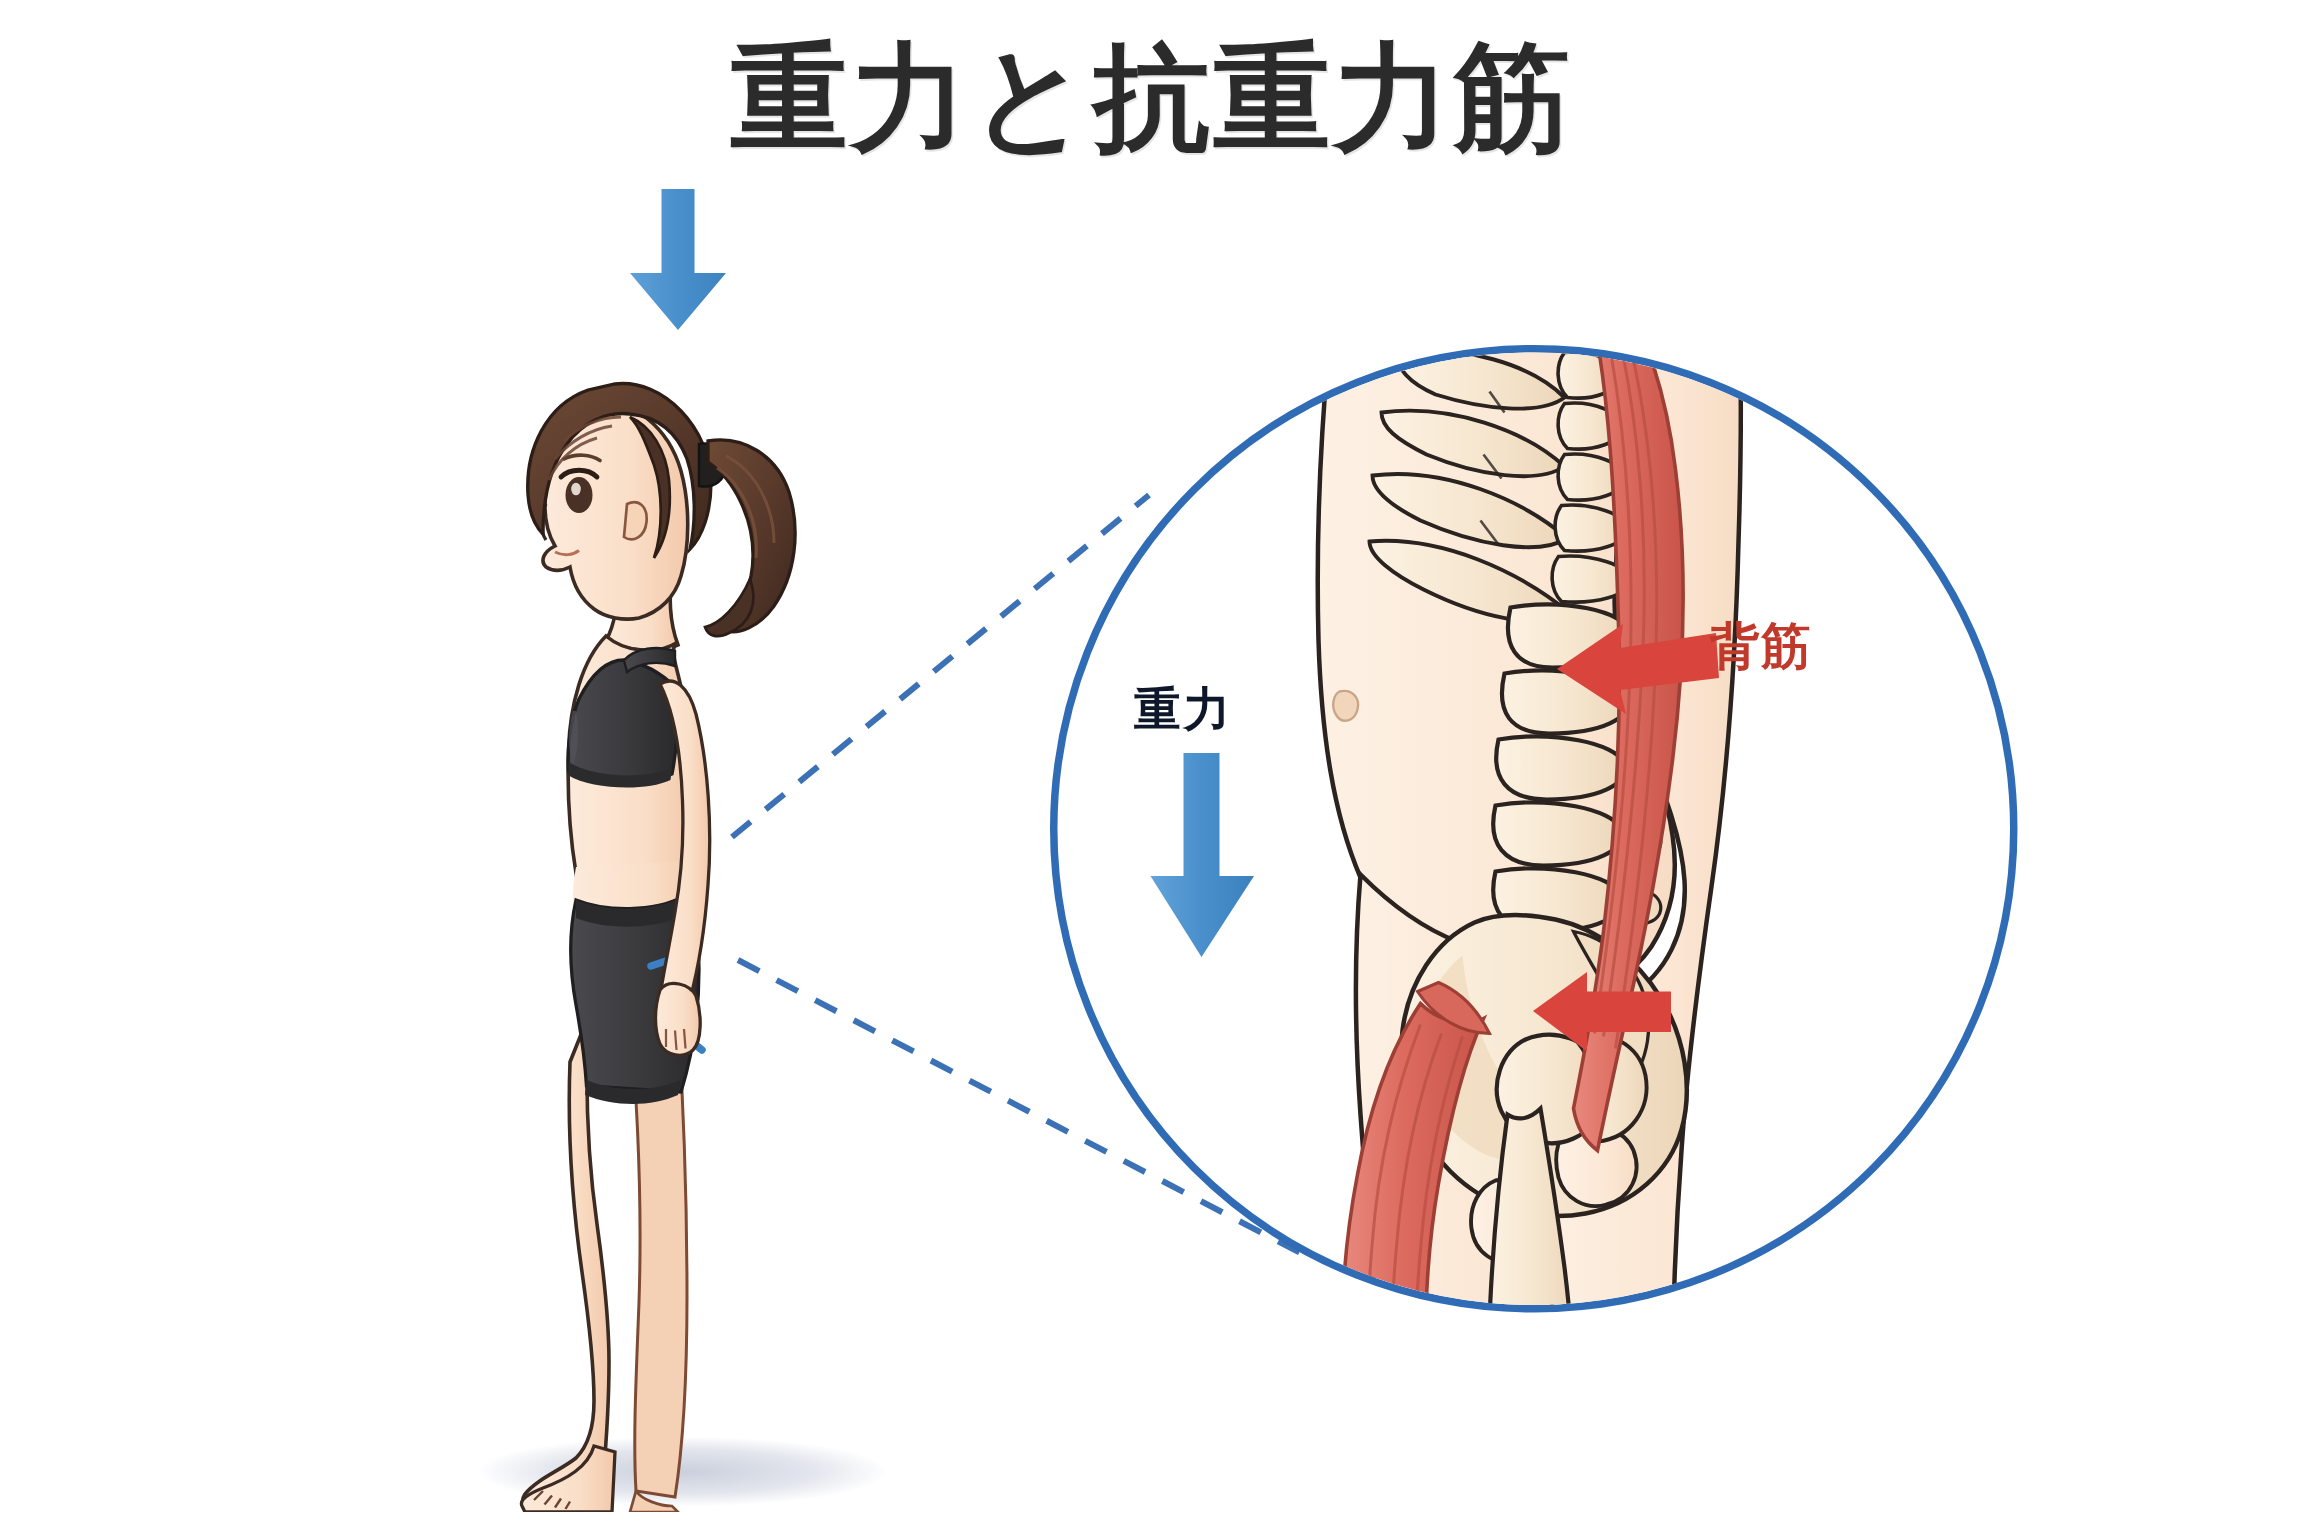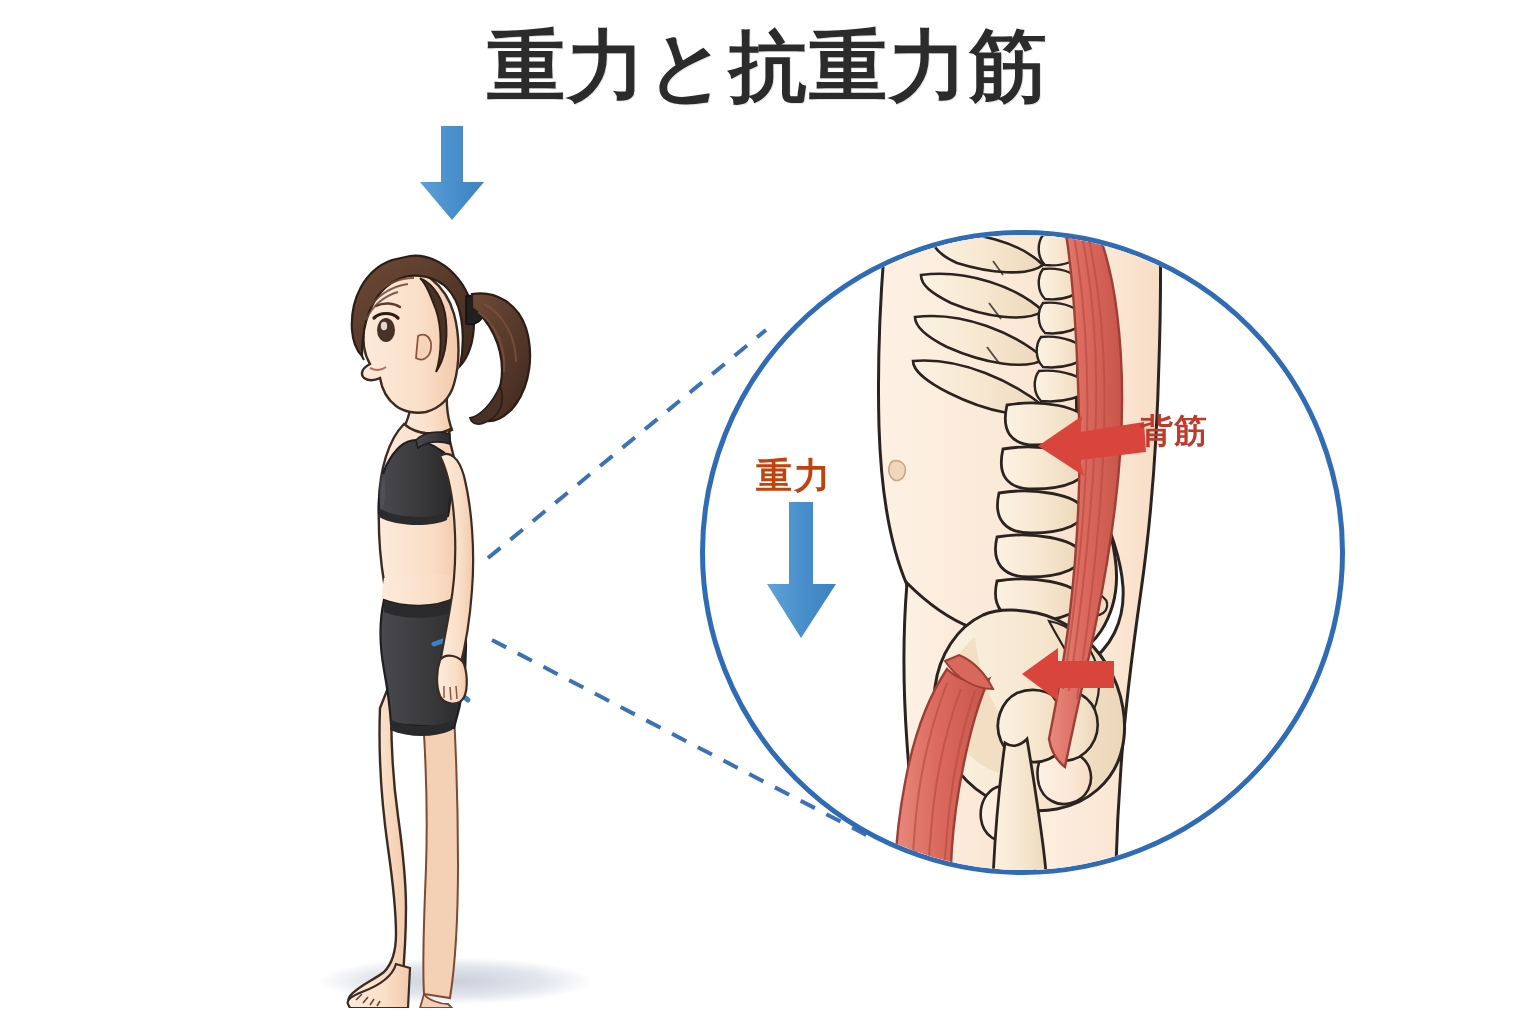--- a/index.html
+++ b/index.html
@@ -53,21 +53,21 @@
     border:5px solid #2f6cb5;
     background:#ffffff;
     box-sizing:border-box;
     overflow:hidden;
   }
   #anatomy{left:-60px;top:-44px;width:760px;height:740px;}
 
   
   #grav-label{
     left:756px;top:440px;
-    font-size:36px;font-weight:700;color:#c2410c;
+    font-size:31px;font-weight:700;color:#0f172a;
     letter-spacing:2px;
     white-space:nowrap;
   }
   #grav-arrow-circle{left:764px;top:490px;width:76px;height:136px;}
 
   
   #red-arrow-1{left:1038px;top:396px;width:108px;height:70px;}
   #red-arrow-2{left:1022px;top:634px;width:92px;height:58px;}
 
   

